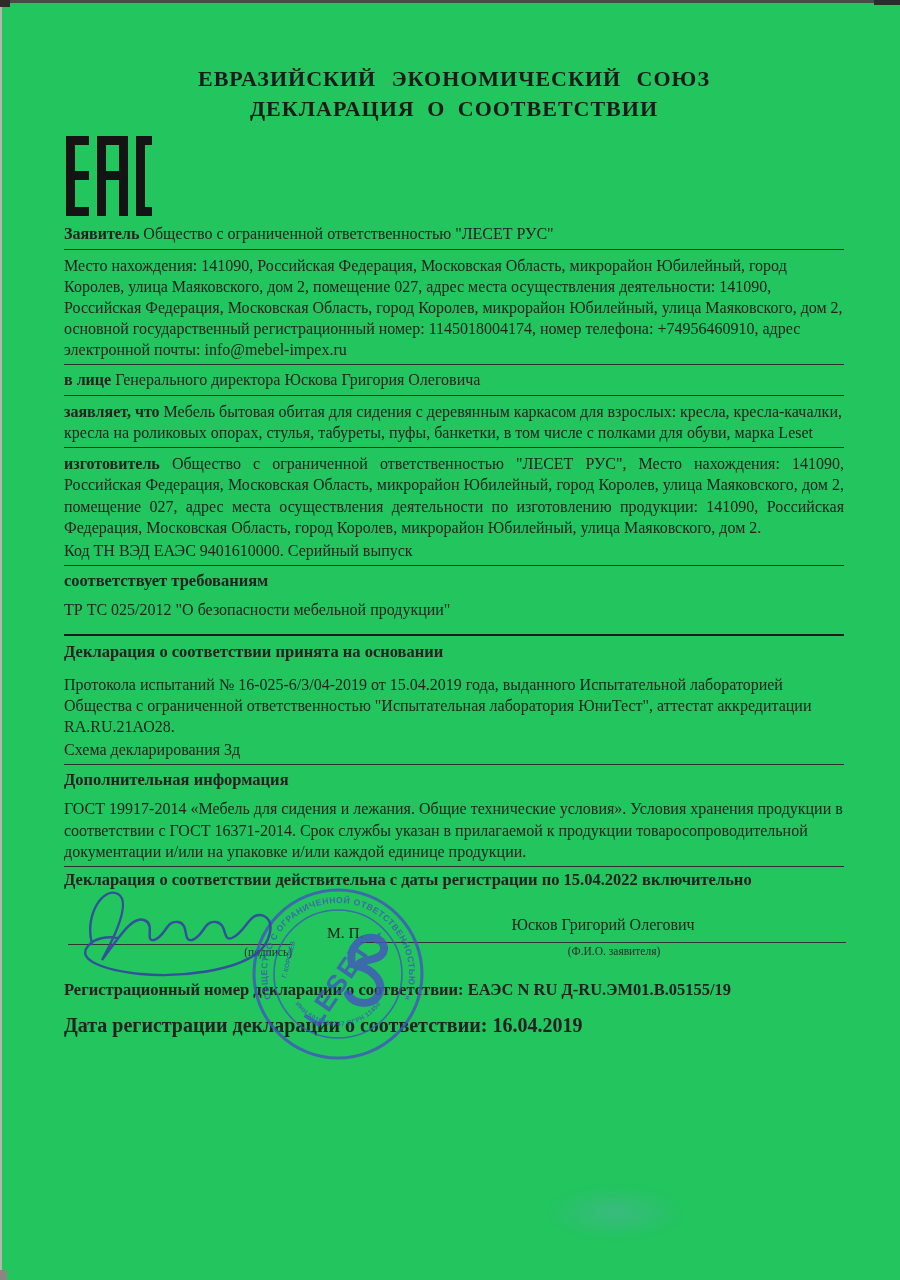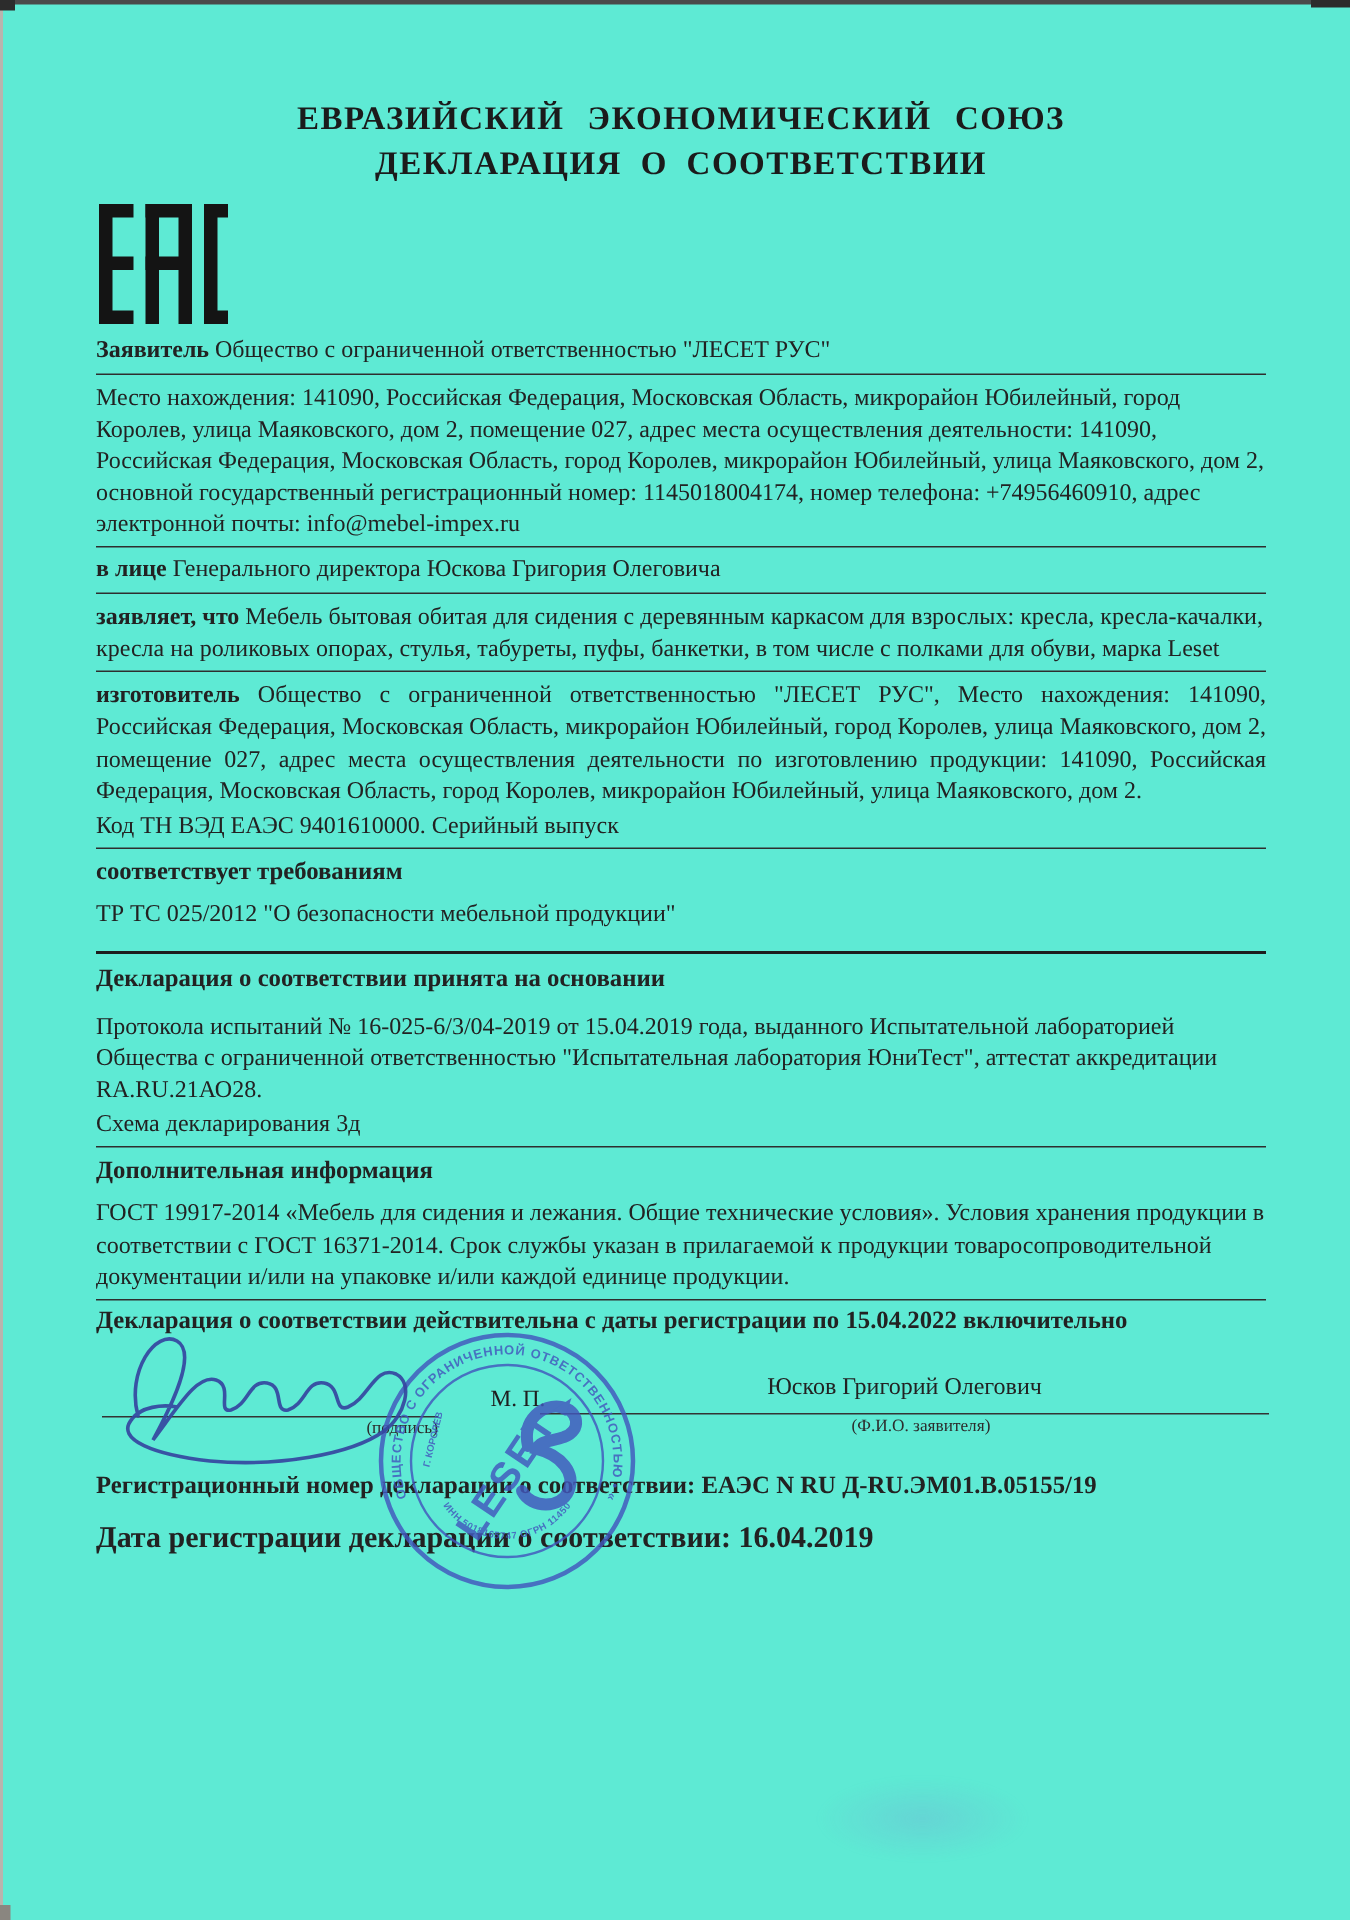--- a/index.html
+++ b/index.html
@@ -1,17 +1,17 @@
 <!DOCTYPE html>
 <html><head>
 <meta charset="utf-8">
 <style>
   html,body{margin:0;padding:0;background:#e8e8e8;}
   .page{
-    position:relative;width:900px;height:1280px;background:#5eead4;
+    position:relative;width:900px;height:1280px;background:#22c55e;
     font-family:"Liberation Serif","DejaVu Serif",serif;color:#222;overflow:hidden;
   }
   
   .edge-top{position:absolute;top:0;left:0;width:100%;height:3px;background:#4a4a4a;}
   .edge-left{position:absolute;top:0;left:0;width:2px;height:100%;background:#b9b4ae;}
   .corner-tl{position:absolute;top:0;left:0;width:10px;height:7px;background:#2c2c2c;}
   .corner-tr{position:absolute;top:0;right:0;width:26px;height:5px;background:#2c2c2c;}
   .corner-bl{position:absolute;bottom:0;left:0;width:7px;height:10px;background:#8a8680;}
   .smudge{position:absolute;left:545px;top:1185px;width:140px;height:55px;border-radius:50%;
     background:radial-gradient(closest-side,rgba(120,160,215,.28),rgba(120,160,215,0));filter:blur(2px);}

